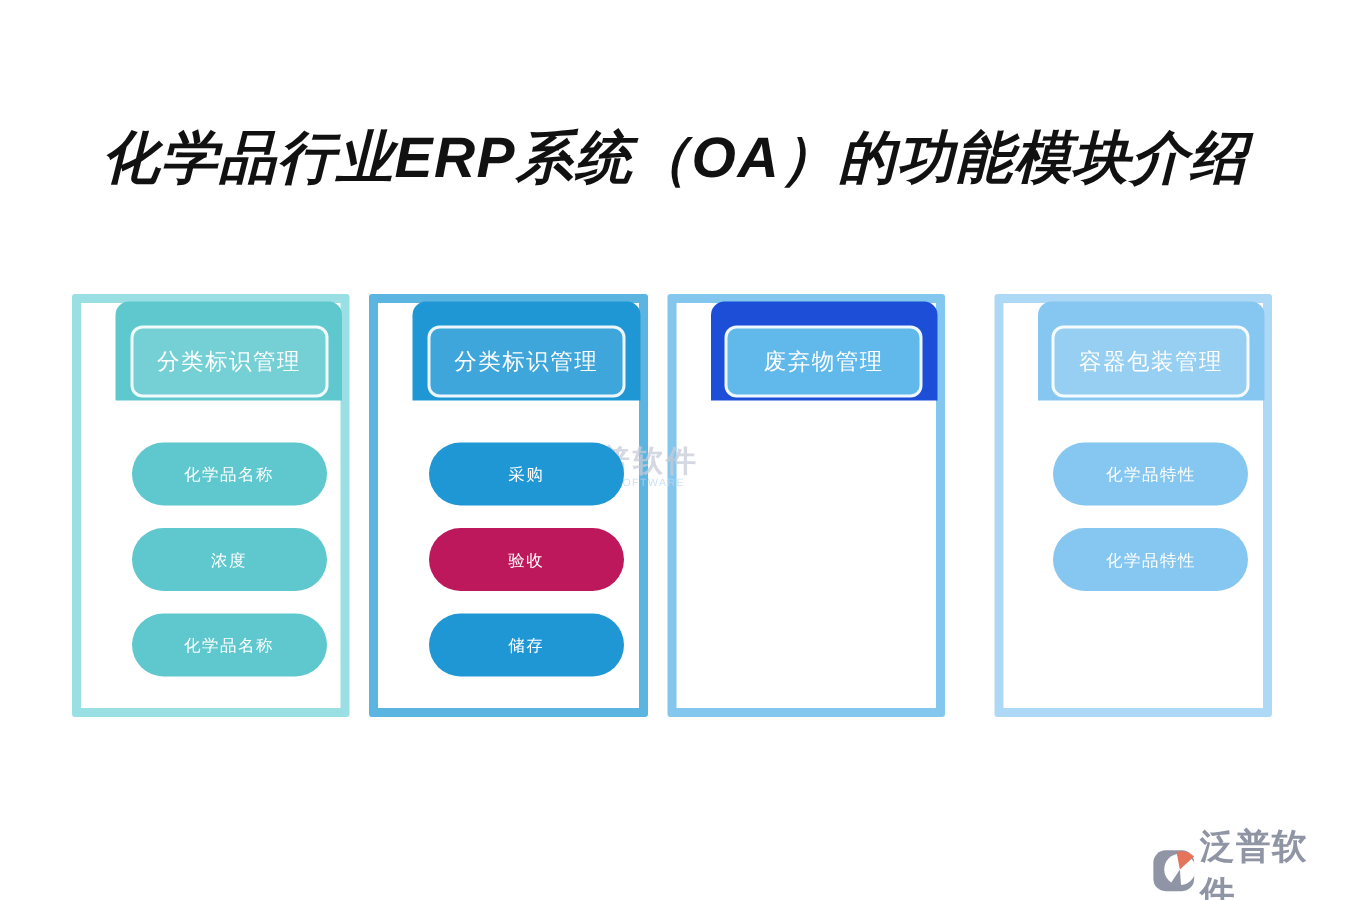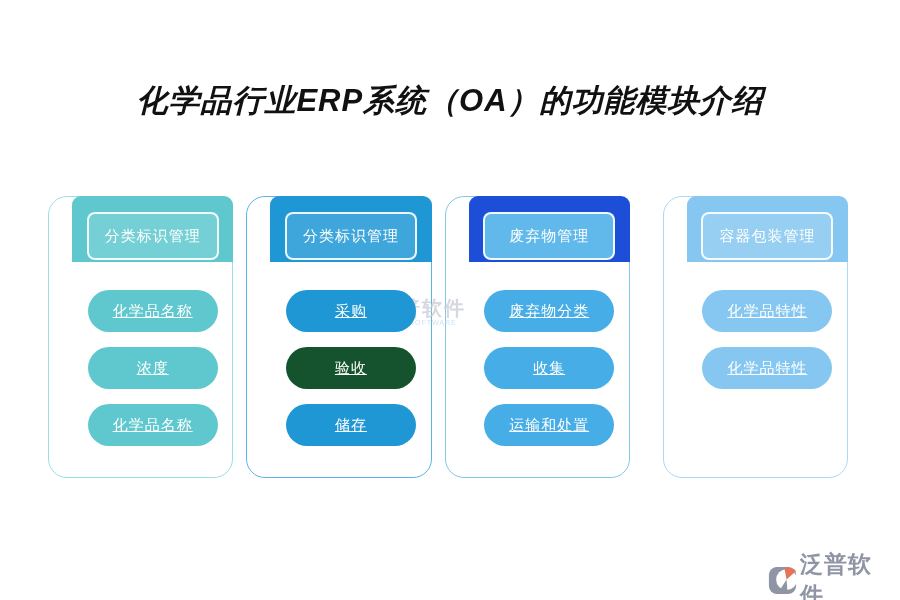--- a/index.html
+++ b/index.html
@@ -4,54 +4,53 @@
 <style>
   html,body{margin:0;padding:0;}
   body{
     width:900px;height:600px;background:#ffffff;position:relative;overflow:hidden;
     font-family:"Liberation Sans","DejaVu Sans",sans-serif;
   }
   .stage{position:absolute;inset:0;}
 
   .title{
     position:absolute;top:80px;left:0;width:900px;text-align:center;
-    font-size:31px;font-weight:bold;font-style:italic;color:#111111;
+    font-size:38px;font-weight:bold;font-style:italic;color:#111111;
     letter-spacing:1px;
   }
 
   .cards{
     position:absolute;top:196px;left:48px;width:800px;height:282px;
     display:flex;gap:13px;
   }
   .card{
     flex:1 1 0;position:relative;background:#ffffff;
-    border-radius:19px;border:1px solid #0369a1;
+    border-radius:2px;border:6px solid #0369a1;
     box-sizing:border-box;overflow:visible;padding-left:24px;
   }
   .card-head{
     height:66px;border-radius:9px 9px 0 0;position:relative;
     margin:-1px -1px 0 -1px;
   }
   .card-head-label{
     position:absolute;left:50%;transform:translateX(-50%);top:16px;
     width:132px;height:48px;box-sizing:border-box;
     border:2px solid rgba(255,255,255,0.9);border-radius:8px;
     background-image:linear-gradient(rgba(255,255,255,0.14),rgba(255,255,255,0.14));
     color:#ffffff;font-size:15px;display:flex;align-items:center;justify-content:center;
     letter-spacing:1px;z-index:3;
   }
   .card-body{
     position:relative;padding-top:28px;display:flex;flex-direction:column;
     align-items:center;gap:15px;z-index:2;
   }
   .pill{
-    width:130px;height:42px;border-radius:21px;color:#ffffff;font-size:15px;
+    width:130px;height:42px;border-radius:21px;color:#ffffff;font-size:11px;
     display:flex;align-items:center;justify-content:center;letter-spacing:1px;
     z-index:3;
-    text-decoration:underline;
   }
 
   .watermark{
     position:absolute;left:346px;top:297px;z-index:1;display:flex;align-items:flex-start;
     opacity:0.75;
   }
   .wm-icon{width:28px;height:28px;margin-top:4px;opacity:0.55;}
   .wm-texts{margin-left:4px;}
   .wm-name{font-size:20px;font-weight:bold;color:#c7ccd7;letter-spacing:2px;line-height:22px;}
   .wm-sub{font-size:7px;color:#bcd7ec;letter-spacing:1px;}
@@ -83,33 +82,28 @@
         <div class="pill" style="background-color: rgb(94, 200, 206);">化学品名称</div>
       </div>
     </div>
 
     <div class="card" style="border-color: rgb(92, 180, 224);">
       <div class="card-head" style="background-color: rgb(32, 151, 213);">
         <div class="card-head-label" style="background-color: rgb(32, 151, 213);">分类标识管理</div>
       </div>
       <div class="card-body">
         <div class="pill" style="background-color: rgb(32, 151, 213);">采购</div>
-        <div class="pill" style="background-color: #14532d;">验收</div>
+        <div class="pill" style="background-color: #be185d;">验收</div>
         <div class="pill" style="background-color: rgb(32, 151, 213);">储存</div>
       </div>
     </div>
 
     <div class="card" style="border-color: rgb(131, 198, 238);">
       <div class="card-head" style="background-color: #1d4ed8;">
         <div class="card-head-label" style="background-color: rgb(70, 173, 230);">废弃物管理</div>
-      </div>
-      <div class="card-body">
-        <div class="pill" style="background-color: rgb(70, 173, 230);">废弃物分类</div>
-        <div class="pill" style="background-color: rgb(70, 173, 230);">收集</div>
-        <div class="pill" style="background-color: rgb(70, 173, 230);">运输和处置</div>
       </div>
     </div>
 
     <div class="card" style="border-color: rgb(174, 217, 246); margin-left: 20px;">
       <div class="card-head" style="background-color: rgb(133, 199, 240);">
         <div class="card-head-label" style="background-color: rgb(133, 199, 240);">容器包装管理</div>
       </div>
       <div class="card-body">
         <div class="pill" style="background-color: rgb(133, 199, 240);">化学品特性</div>
         <div class="pill" style="background-color: rgb(133, 199, 240);">化学品特性</div>

